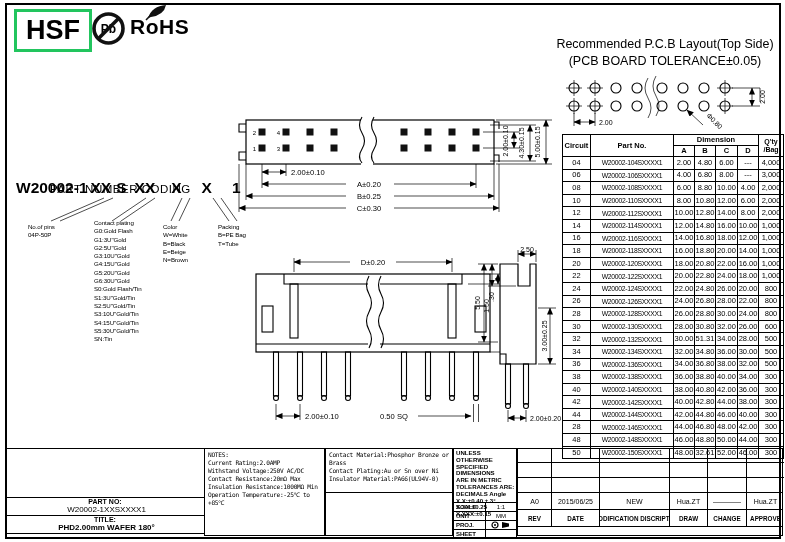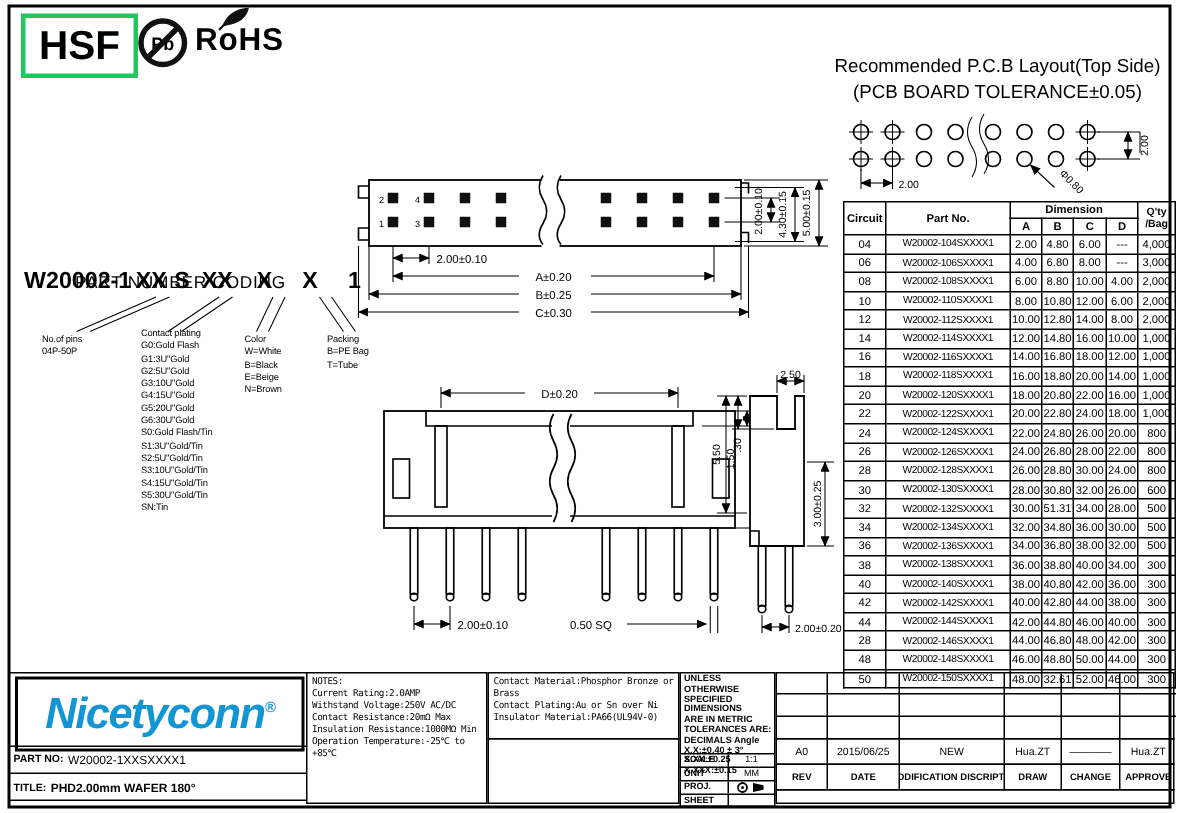--- a/index.html
+++ b/index.html
@@ -28,21 +28,21 @@
   #pnc-code{left:16px;top:179px;font-size:15.5px;font-weight:bold;display:flex;}
   #pnc-code span{display:inline-block;}
   .tinycol{font-size:6.2px;line-height:8.3px;letter-spacing:-0.1px;}
   .tinycol .hd{font-weight:normal;}
 
   
   .bx{border:1px solid #000;box-sizing:border-box;}
   #logo-box{left:10px;top:451px;width:189px;height:46px;border:2px solid #000;display:flex;align-items:center;justify-content:center;}
   #logo-text{color:#1295d3;font-size:29px;font-weight:bold;font-style:italic;letter-spacing:-1px;}
   #logo-text sup{font-size:10px;}
-  .rowline{left:6px;width:198px;box-sizing:border-box;border-top:1px solid #000;display:flex;align-items:center;padding-left:3px;}
+  .rowline{left:6px;width:198px;box-sizing:border-box;border-top:1px solid #000;display:flex;align-items:center;padding-left:3px;flex-direction:column;}
   .lbl{font-size:7px;font-weight:bold;margin-right:3px;}
   .val{font-size:8px;}
   .mono{font-family:"DejaVu Sans Mono",monospace;font-size:6.2px;line-height:8px;letter-spacing:-0.3px;}
   #notes-box{left:204px;top:448px;width:121px;height:88px;padding:2px 0 0 3px;}
   #contact-box{left:325px;top:448px;width:128px;height:45px;padding:2px 0 0 3px;}
   #contact-empty{left:325px;top:492px;width:128px;height:44px;}
   #tol-box{left:453px;top:448px;width:64px;height:55px;font-size:6.1px;line-height:6.8px;font-weight:bold;padding:1px 0 0 2px;}
   .mini-row{left:453px;width:64px;height:9px;display:flex;box-sizing:border-box;border:1px solid #000;border-top:none;font-size:6px;}
   .mini-row .ml{width:29px;border-right:1px solid #000;padding-left:2px;font-weight:bold;display:flex;align-items:center;}
   .mini-row .mv{flex:1;display:flex;align-items:center;justify-content:center;}
@@ -584,23 +584,20 @@
         <line x1="56" y1="172" x2="74" y2="172" marker-start="url(#m3)" marker-end="url(#m3)"></line>
     </g>
     <text class="dts" x="75" y="6" text-anchor="middle">2.50</text>
     <text class="dts" x="28" y="57" text-anchor="middle" transform="rotate(-90 28 57)">5.50</text>
     <text class="dts" x="37" y="60" text-anchor="middle" transform="rotate(-90 37 60)">1.50</text>
     <text class="dts" x="95" y="90" text-anchor="middle" transform="rotate(-90 95 90)">3.00±0.25</text>
     <text class="dts" x="78" y="175">2.00±0.20</text>
   </svg>
 
   <div class="abs" style="left:6px;top:448px;width:198px;height:88px;border-top:1px solid #000;"></div>
-  <div class="abs" id="logo-box">
-    <div id="logo-text"><span>Nicetyconn</span><sup>®</sup></div>
-  </div>
   <div class="abs rowline" style="top:497px;height:18px;">
     <span class="lbl">PART NO:</span>
     <span class="val">W20002-1XXSXXXX1</span>
   </div>
   <div class="abs rowline" style="top:515px;height:19px;align-items:center;">
     <span class="lbl">TITLE:</span>
     <span class="val" style="font-weight:bold;font-size:8px;">PHD2.00mm WAFER 180°</span>
   </div>
   <div class="abs rowline" style="top:533px;height:3px;"></div>
 

